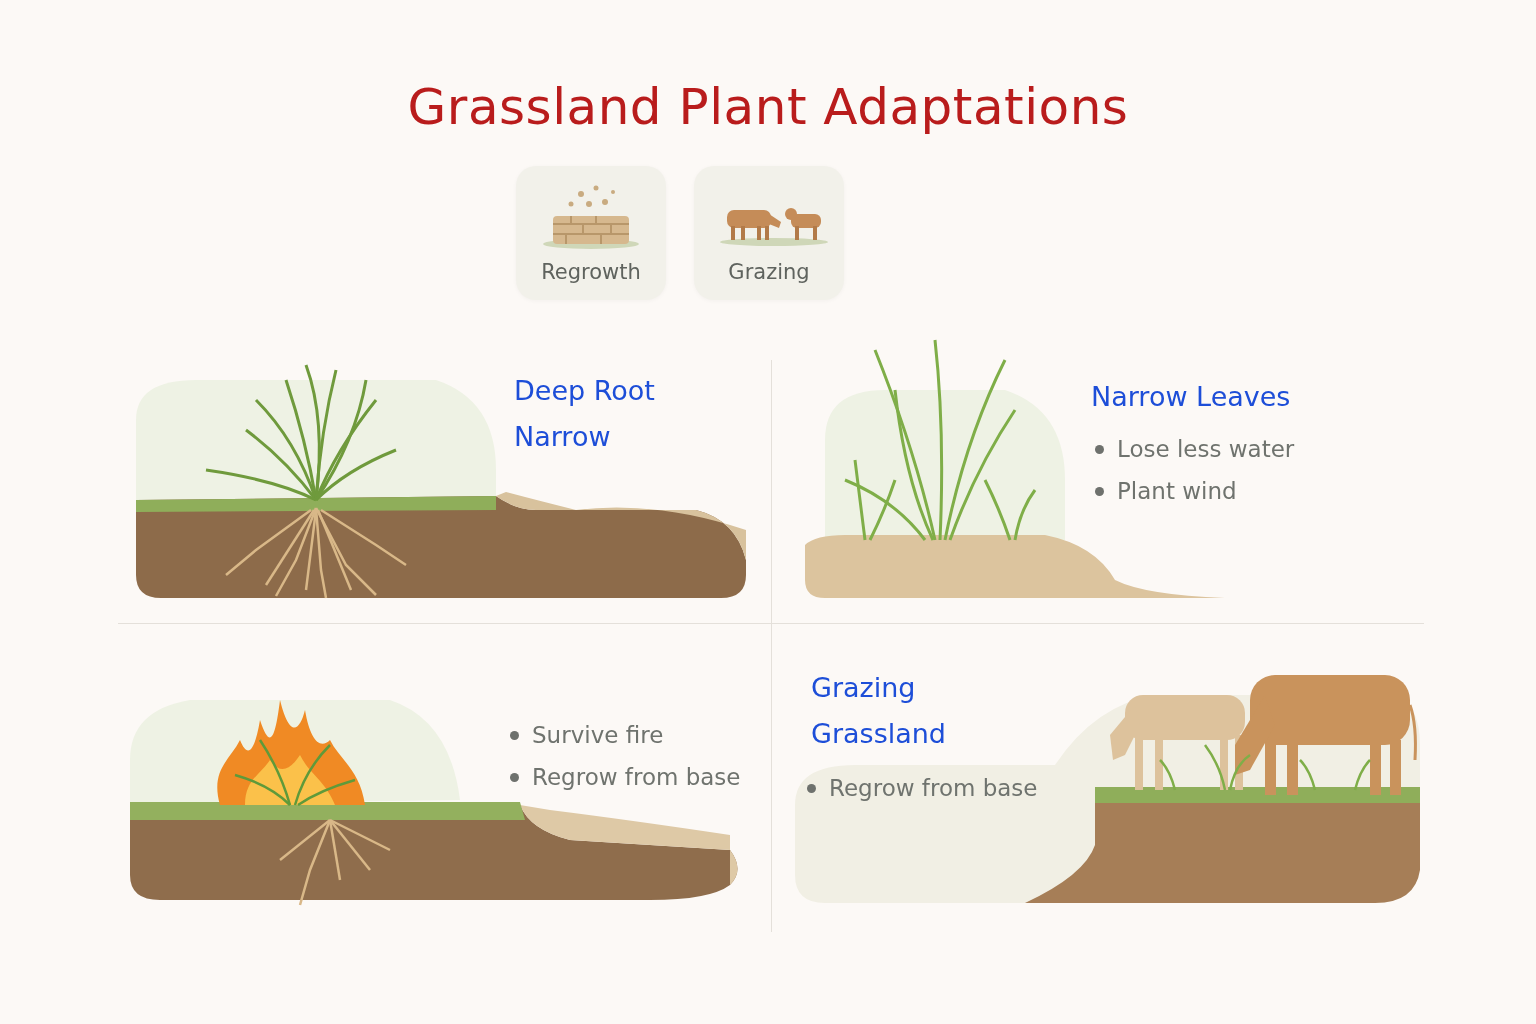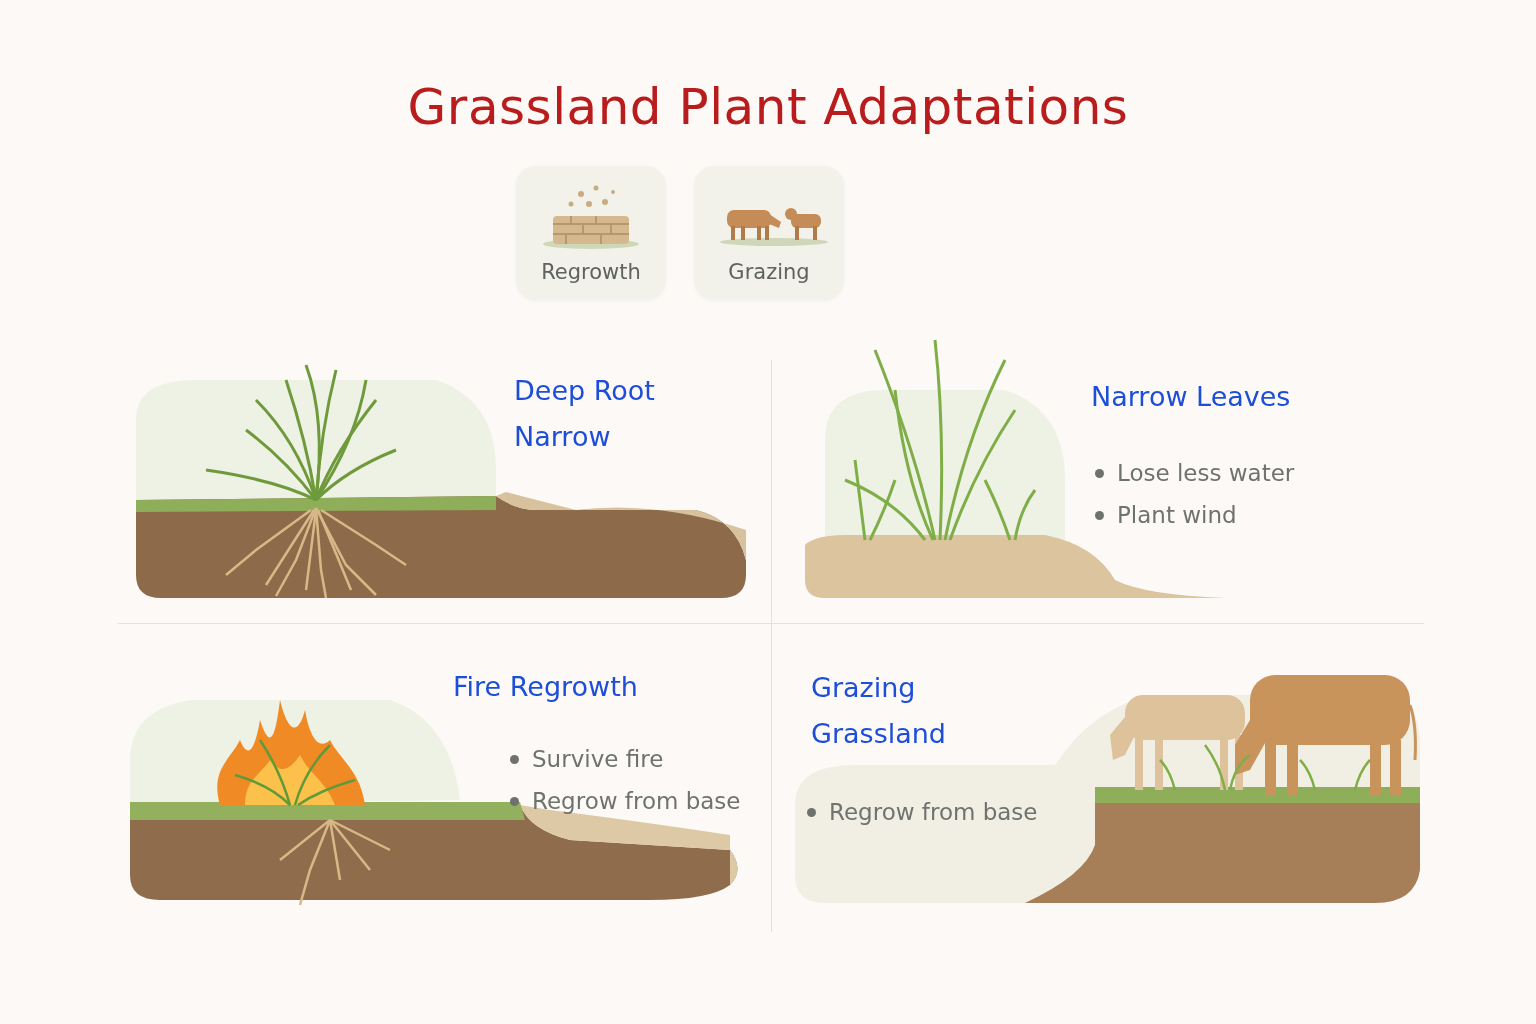--- a/index.html
+++ b/index.html
@@ -26,21 +26,21 @@
       font-size: 21px; color: #5f635e;
     }
     .card svg { position: absolute; left: 25px; top: 10px; }
 
     .vdiv { position: absolute; left: 771px; top: 360px; width: 1px; height: 572px; background: #e4e0da; }
     .hdiv { position: absolute; left: 118px; top: 623px; width: 1306px; height: 1px; background: #e4e0da; }
 
     .panel { position: absolute; }
     .panel svg { position: absolute; left: 0; top: 0; }
     .ptitle { position: absolute; font-size: 27px; color: #1d4ed8; line-height: 46px; }
-    .bullets { position: absolute; list-style: none; margin-top: 24px; }
+    .bullets { position: absolute; list-style: none; }
     .bullets li { font-size: 23px; color: #6f736e; line-height: 42px; position: relative; padding-left: 24px; }
     .bullets li::before {
       content: ""; position: absolute; left: 2px; top: 17px;
       width: 9px; height: 9px; border-radius: 50%; background: #6e716d;
     }
   </style>
 </head>
 <body>
 
 <h1 class="title">Grassland Plant Adaptations</h1>
@@ -154,21 +154,20 @@
     </g>
     <path d="M90 145 C80 110 100 100 110 80 C118 100 125 90 130 60 C140 90 145 80 150 40 C160 80 170 70 175 50 C180 80 190 90 200 80 C210 100 230 110 235 145 Z" fill="#f08a24"></path>
     <path d="M115 145 C115 120 130 115 140 100 C150 115 160 110 170 95 C180 115 195 120 205 145 Z" fill="#fbc14a"></path>
     <g stroke="#5f9a3a" stroke-width="2.5" fill="none">
       <path d="M160 145 Q150 110 130 80"></path>
         <path d="M165 145 Q175 110 200 85"></path>
         <path d="M160 145 Q140 125 105 115"></path>
       <path d="M168 145 Q190 130 225 120"></path>
     </g>
   </svg>
-  <div class="ptitle" style="left:323px;top:4px;">Fire Regrowth</div>
   <ul class="bullets" style="left:378px;top:54px;">
     <li>Survive fire</li>
     <li>Regrow from base</li>
   </ul>
 </div>
 
 <div class="panel" style="left:795px;top:665px;width:630px;height:245px;">
   <svg width="630" height="245">
     <path d="M0 140 Q0 100 60 100 L260 100 Q300 40 360 30 L600 30 Q625 40 625 80 L625 200 Q620 238 580 238 L30 238 Q0 238 0 210 Z" fill="#f1efe4"></path>
     <path d="M300 130 L625 130 L625 205 Q620 238 580 238 L230 238 Q290 210 300 180 Z" fill="#a67e57"></path>

